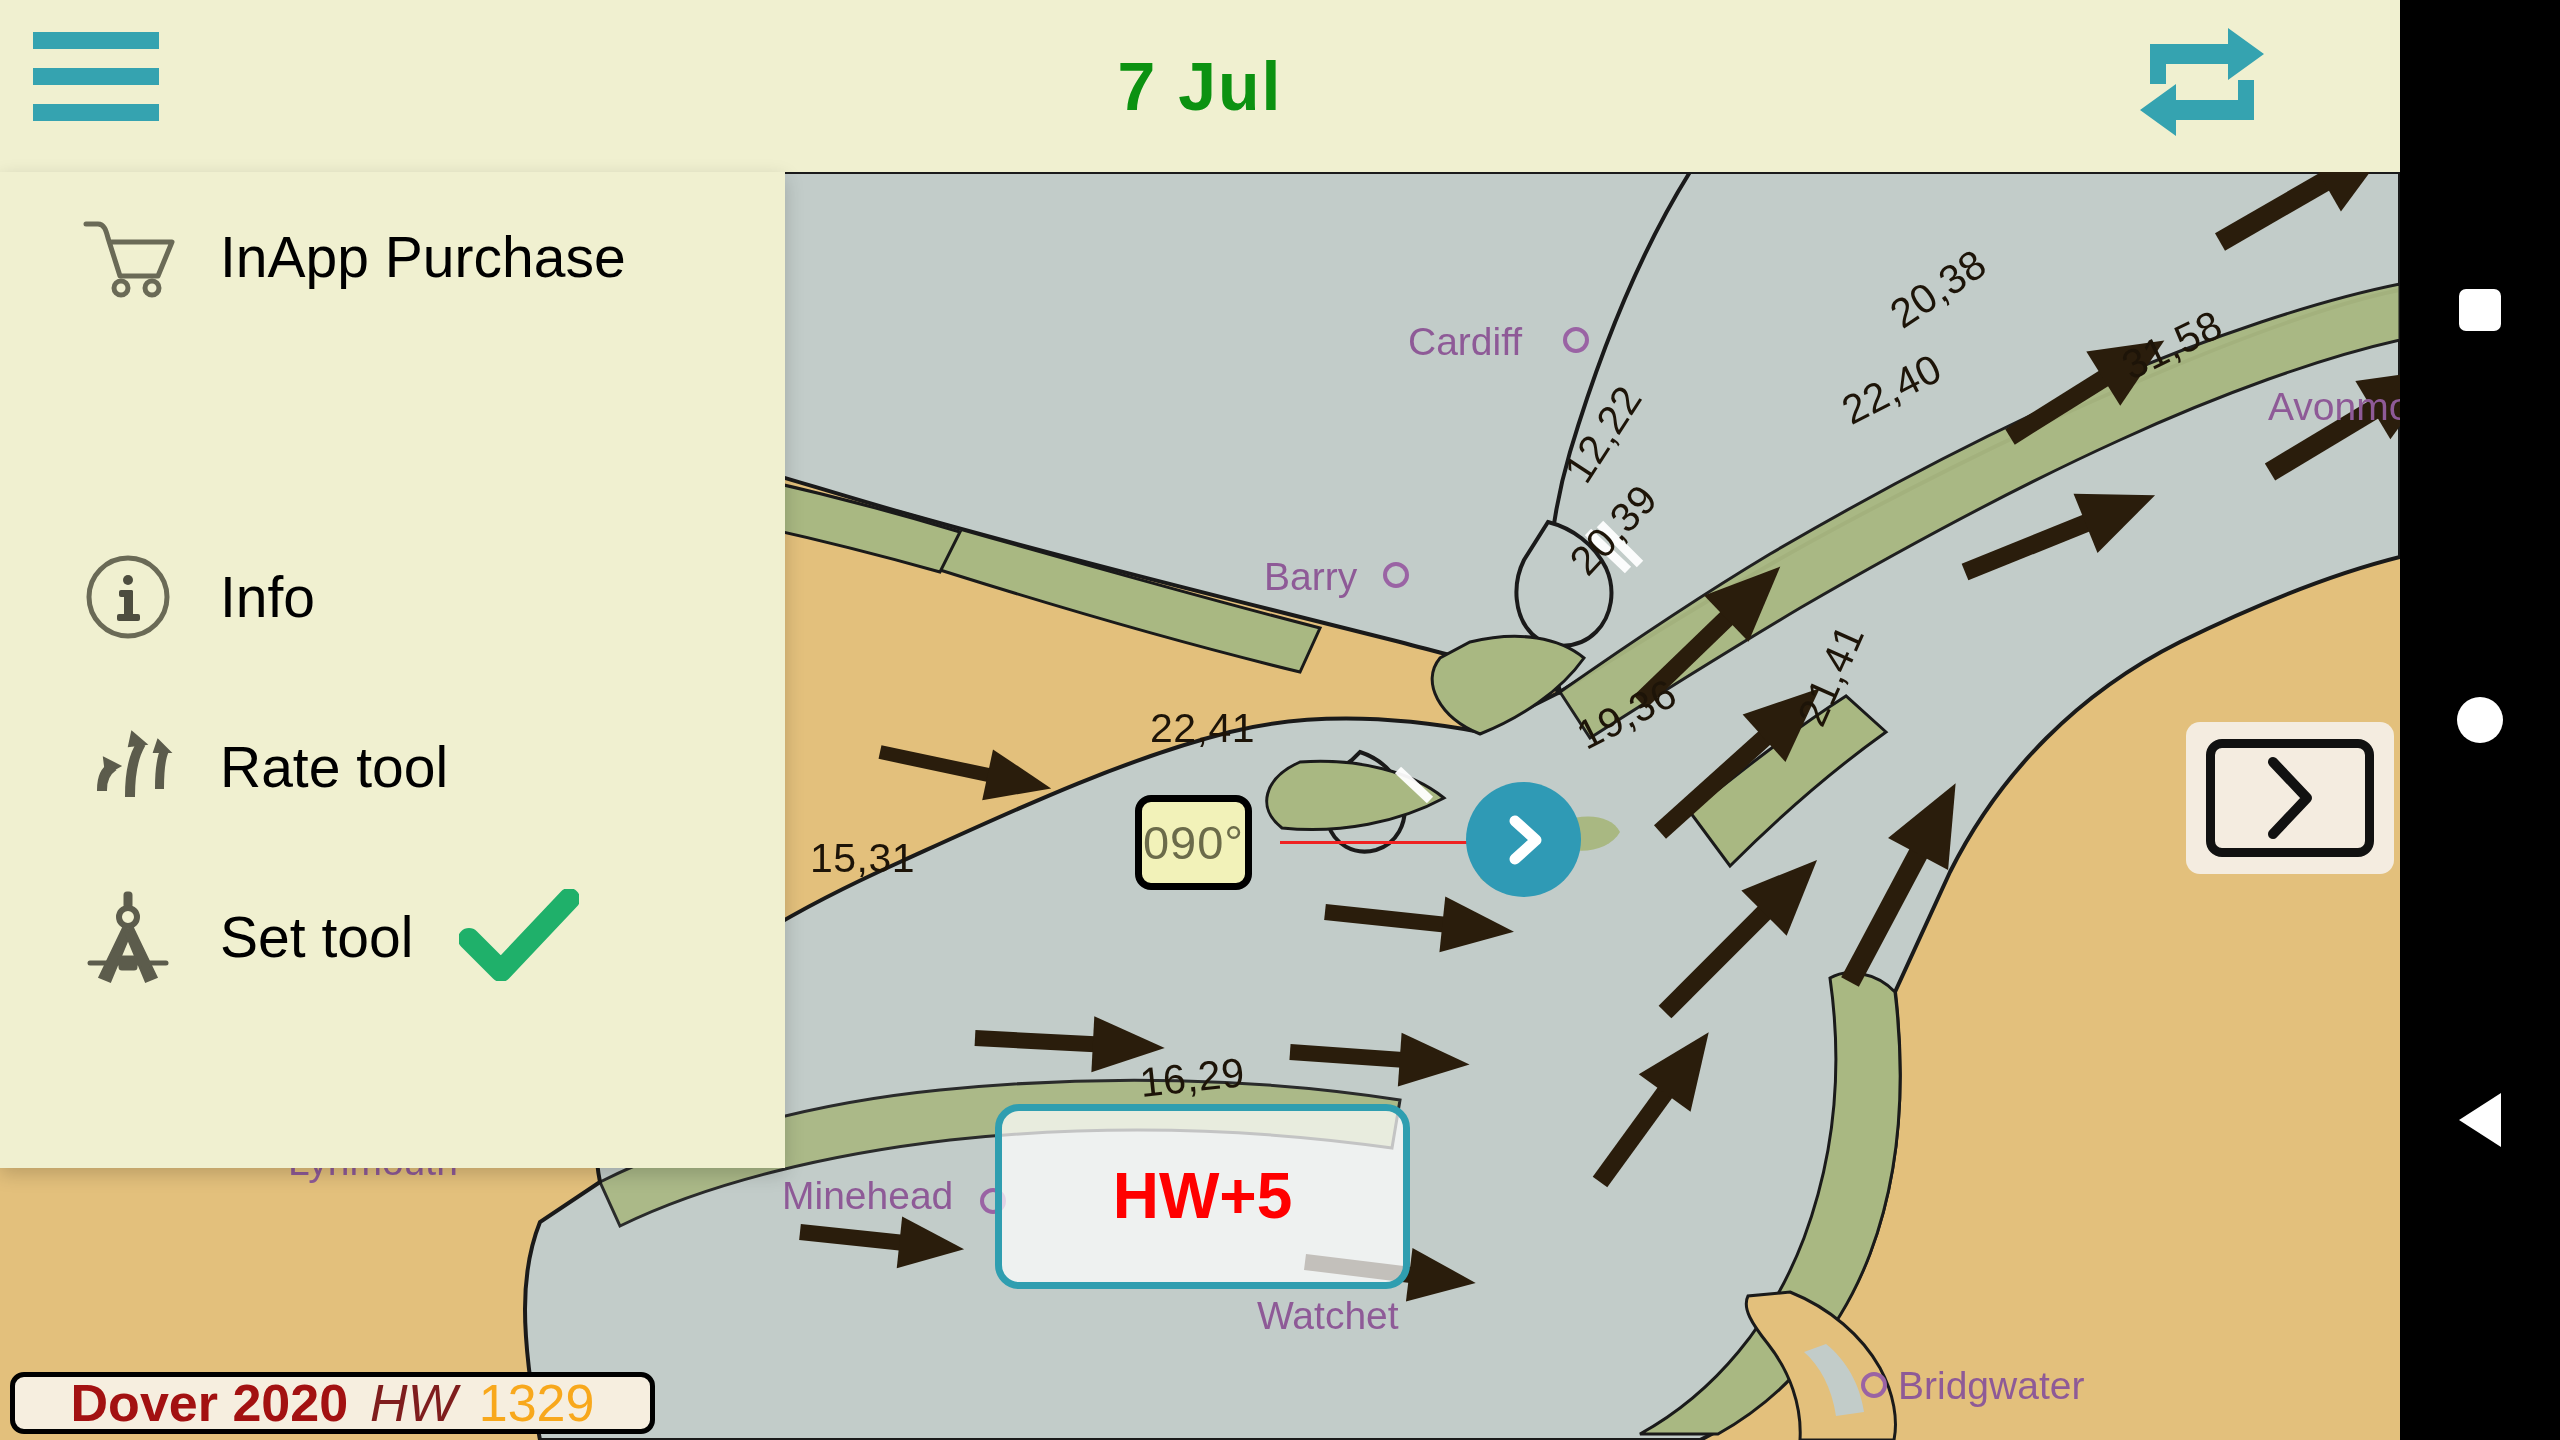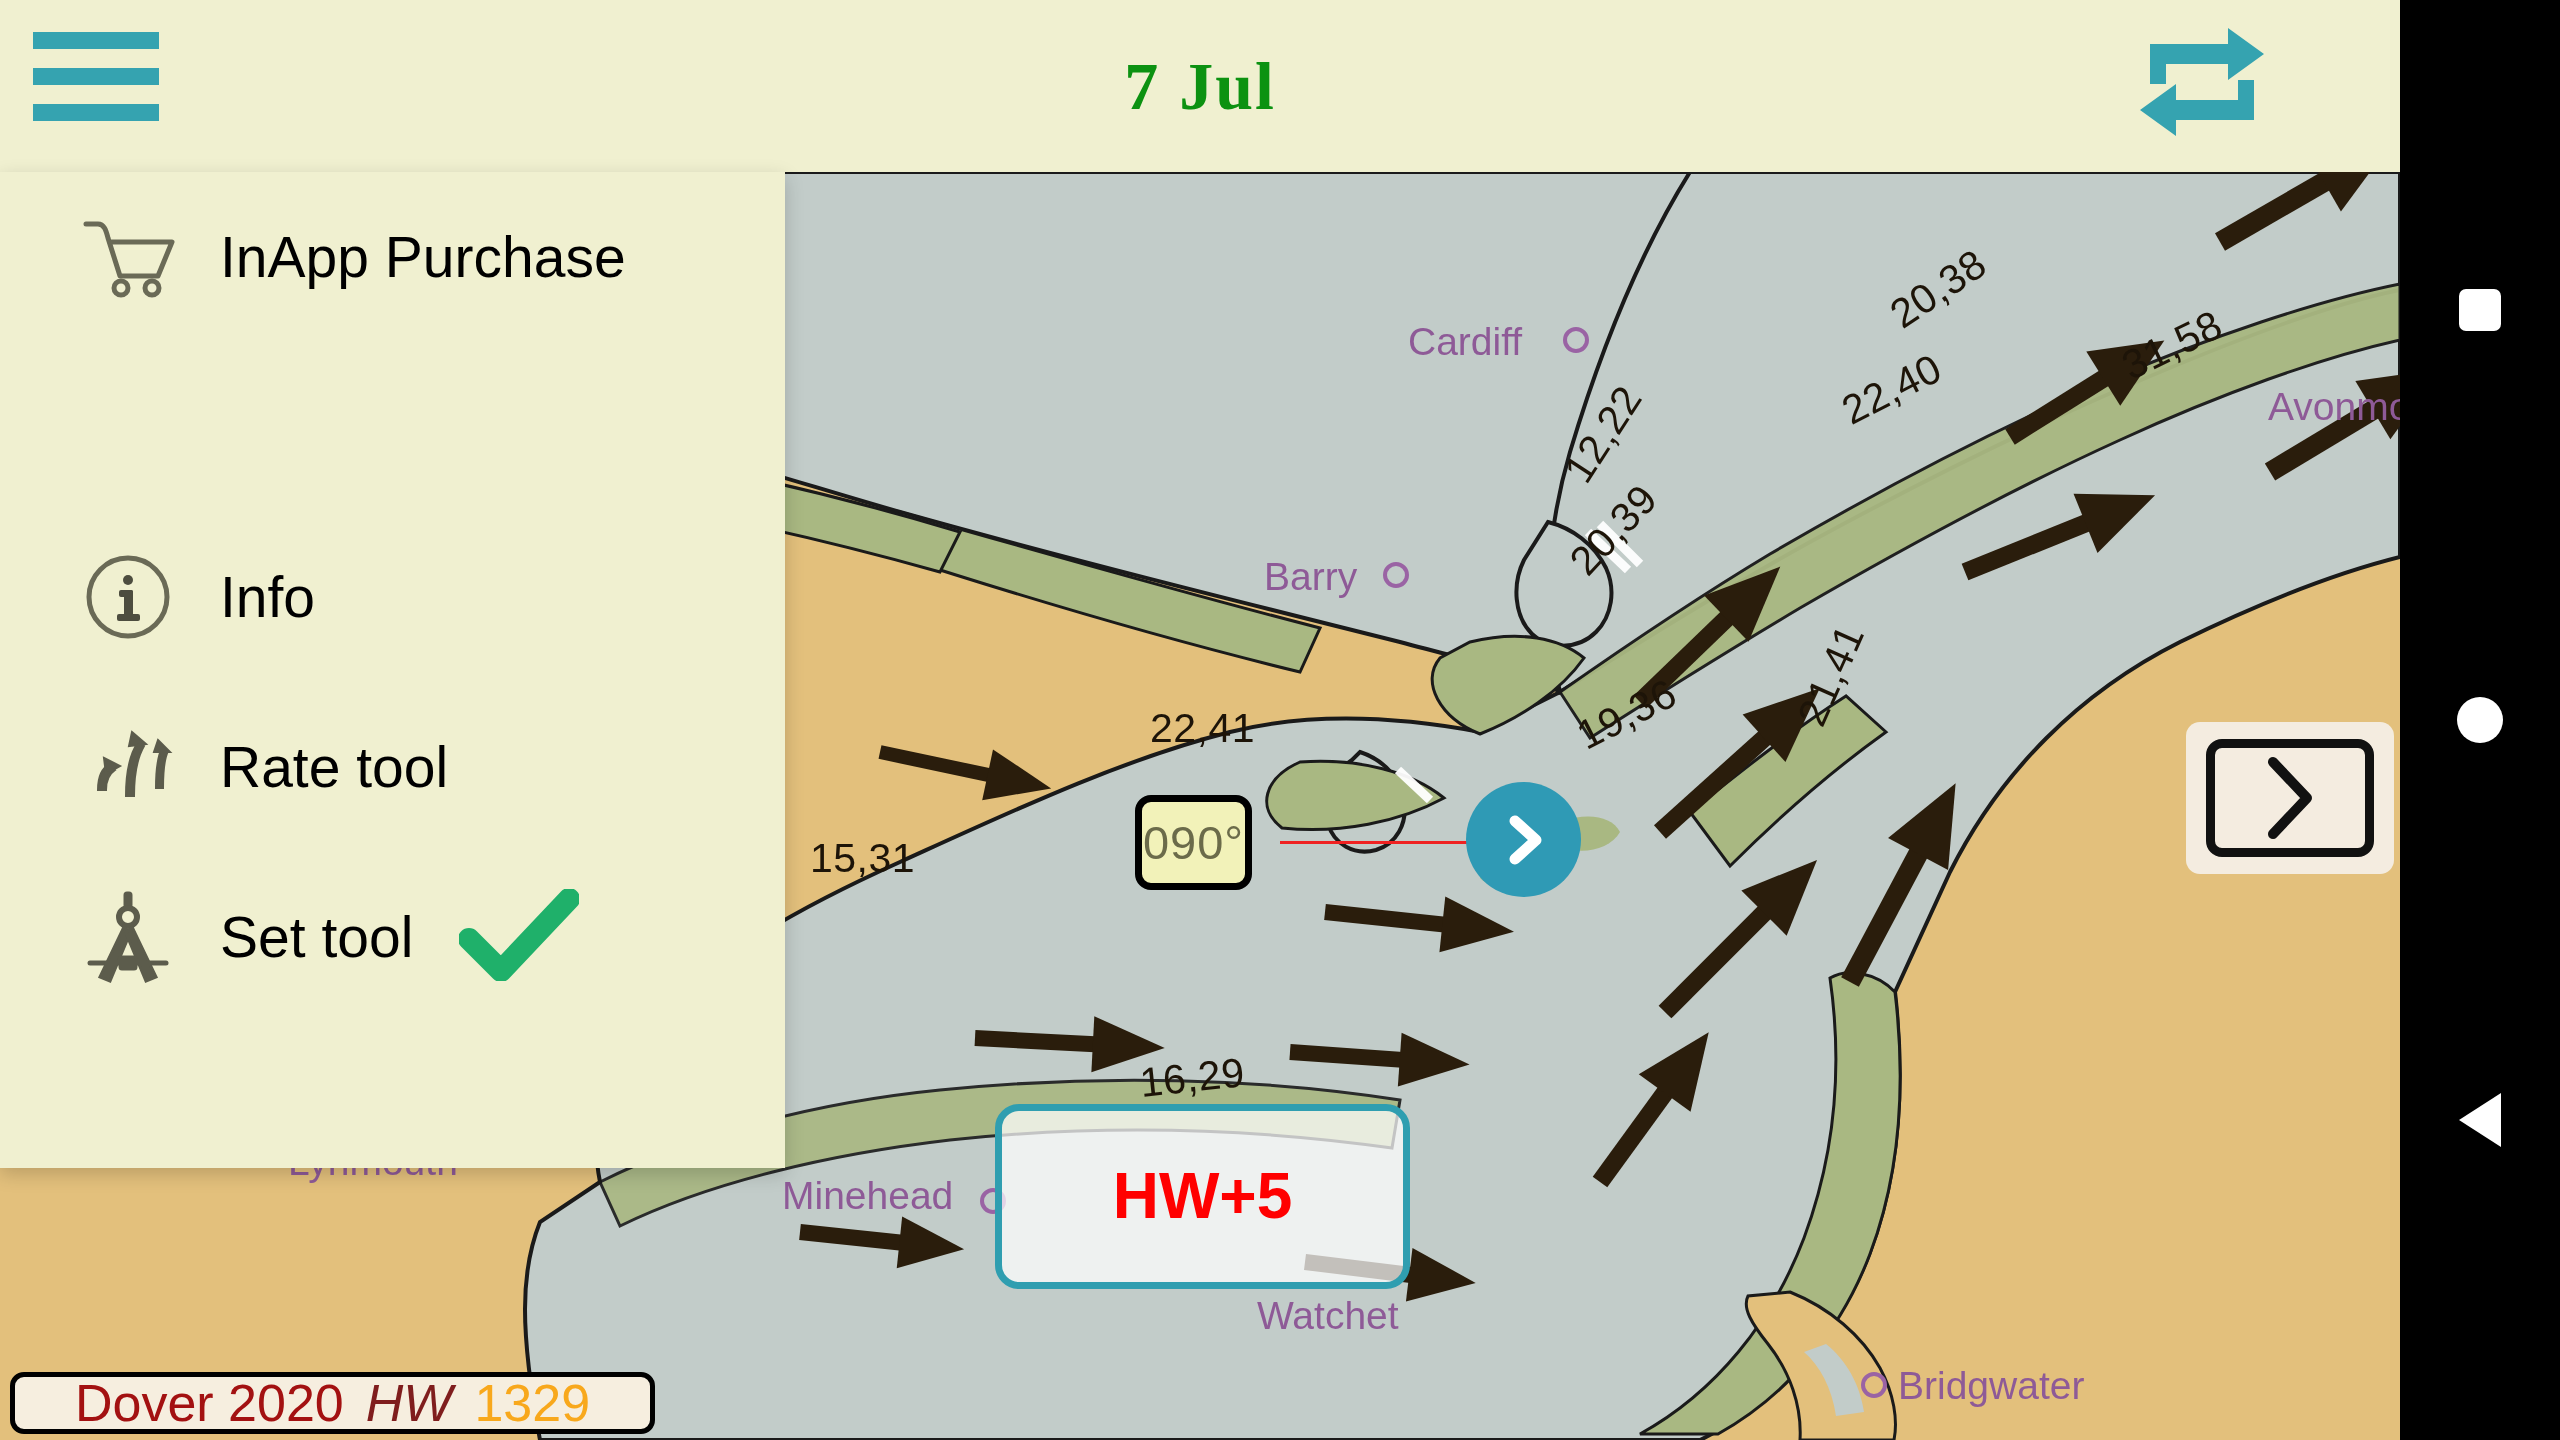--- a/index.html
+++ b/index.html
@@ -21,21 +21,21 @@
   .placedot{position:absolute;width:26px;height:26px;border:4px solid #9a63a4;border-radius:50%;box-sizing:border-box;}
 
   
   .topbar{position:absolute;left:0;top:0;width:2400px;height:172px;background:#f0f0d0;z-index:40;}
   .hamburger{position:absolute;left:33px;top:32px;width:126px;height:90px;cursor:pointer;}
   .hamburger span{position:absolute;left:0;width:126px;height:17px;background:#35a3b0;}
   .hamburger span:nth-child(1){top:0;}
   .hamburger span:nth-child(2){top:36px;}
   .hamburger span:nth-child(3){top:72px;}
   .title{position:absolute;left:0;top:0;width:2400px;height:136px;line-height:172px;text-align:center;
-         font-size:68px;font-weight:bold;color:#0c9211;letter-spacing:2px;font-family:Liberation Serif, serif;}
+         font-size:68px;font-weight:bold;color:#0c9211;letter-spacing:2px;}
   .swapbtn{position:absolute;right:128px;top:22px;width:140px;height:120px;cursor:pointer;}
 
   
   .drawer{position:absolute;left:0;top:172px;width:785px;height:996px;background:#f0f0d0;z-index:50;
           box-shadow:0 6px 18px rgba(0,0,0,.18);}
   .drawer-item{position:absolute;left:0;width:785px;height:170px;display:flex;align-items:center;cursor:pointer;margin-left:35px;}
   .drawer-item .ico{width:185px;min-width:185px;display:flex;align-items:center;justify-content:center;}
   .drawer-item .lbl{font-size:57px;color:#000;white-space:nowrap;}
   .check{margin-left:46px;}
 
@@ -58,21 +58,21 @@
   
   .nextbtn{position:absolute;left:2186px;top:722px;width:208px;height:152px;background:#f4ece0;
       border-radius:14px;z-index:35;display:flex;align-items:center;justify-content:center;cursor:pointer;}
   .nextbtn .inner{width:168px;height:118px;border:9px solid #111;border-radius:16px;box-sizing:border-box;
       display:flex;align-items:center;justify-content:center;}
 
   
   .status{position:absolute;left:10px;top:1372px;width:645px;height:62px;background:#f6eedf;
       border:5px solid #000;border-radius:14px;box-sizing:border-box;z-index:45;
       display:flex;align-items:center;justify-content:center;gap:22px;}
-  .status .s1{font-size:52px;color:#a31111;}
+  .status .s1{font-size:52px;color:#a31111;font-weight:bold;}
   .status .s2{font-size:52px;color:#7f1d1d;font-style:italic;}
   .status .s3{font-size:52px;color:#f8a81c;}
 
   
   .navbar{position:absolute;left:2400px;top:0;width:160px;height:1440px;background:#000;}
   .navbar .nbtn{position:absolute;left:0;width:160px;height:120px;display:flex;align-items:center;justify-content:center;cursor:pointer;}
   .nb-square{width:42px;height:42px;background:#fff;border-radius:7px;}
   .nb-circle{width:46px;height:46px;background:#fff;border-radius:50%;}
   .nb-tri{width:0;height:0;border-top:27px solid transparent;border-bottom:27px solid transparent;border-right:42px solid #fff;}
 </style>

